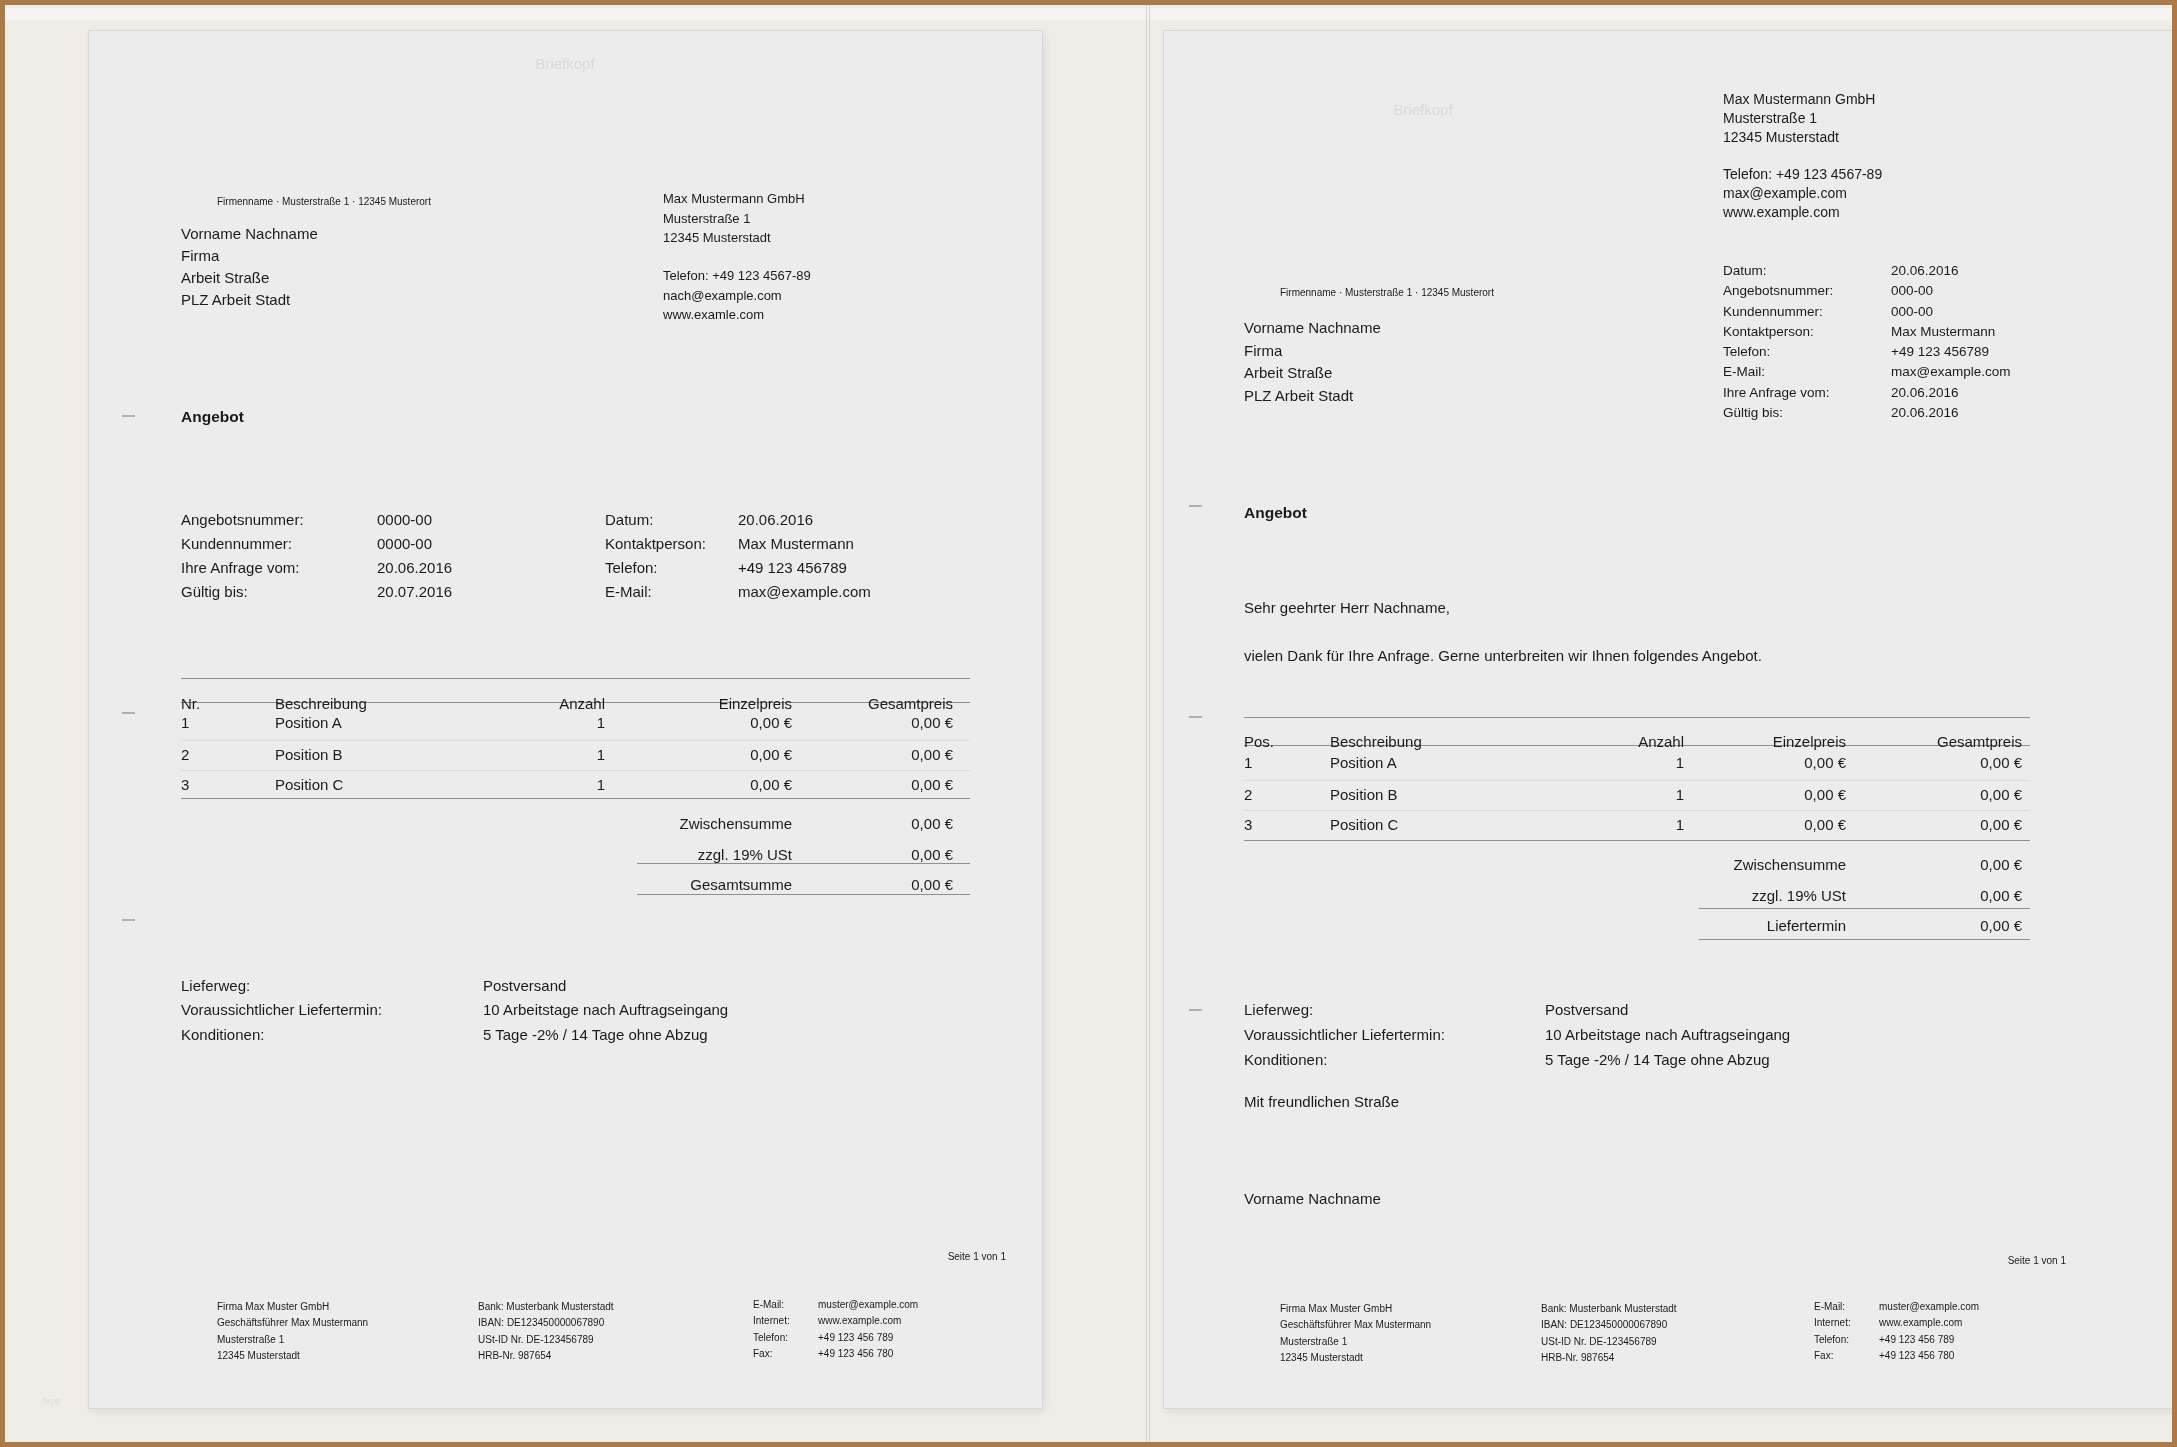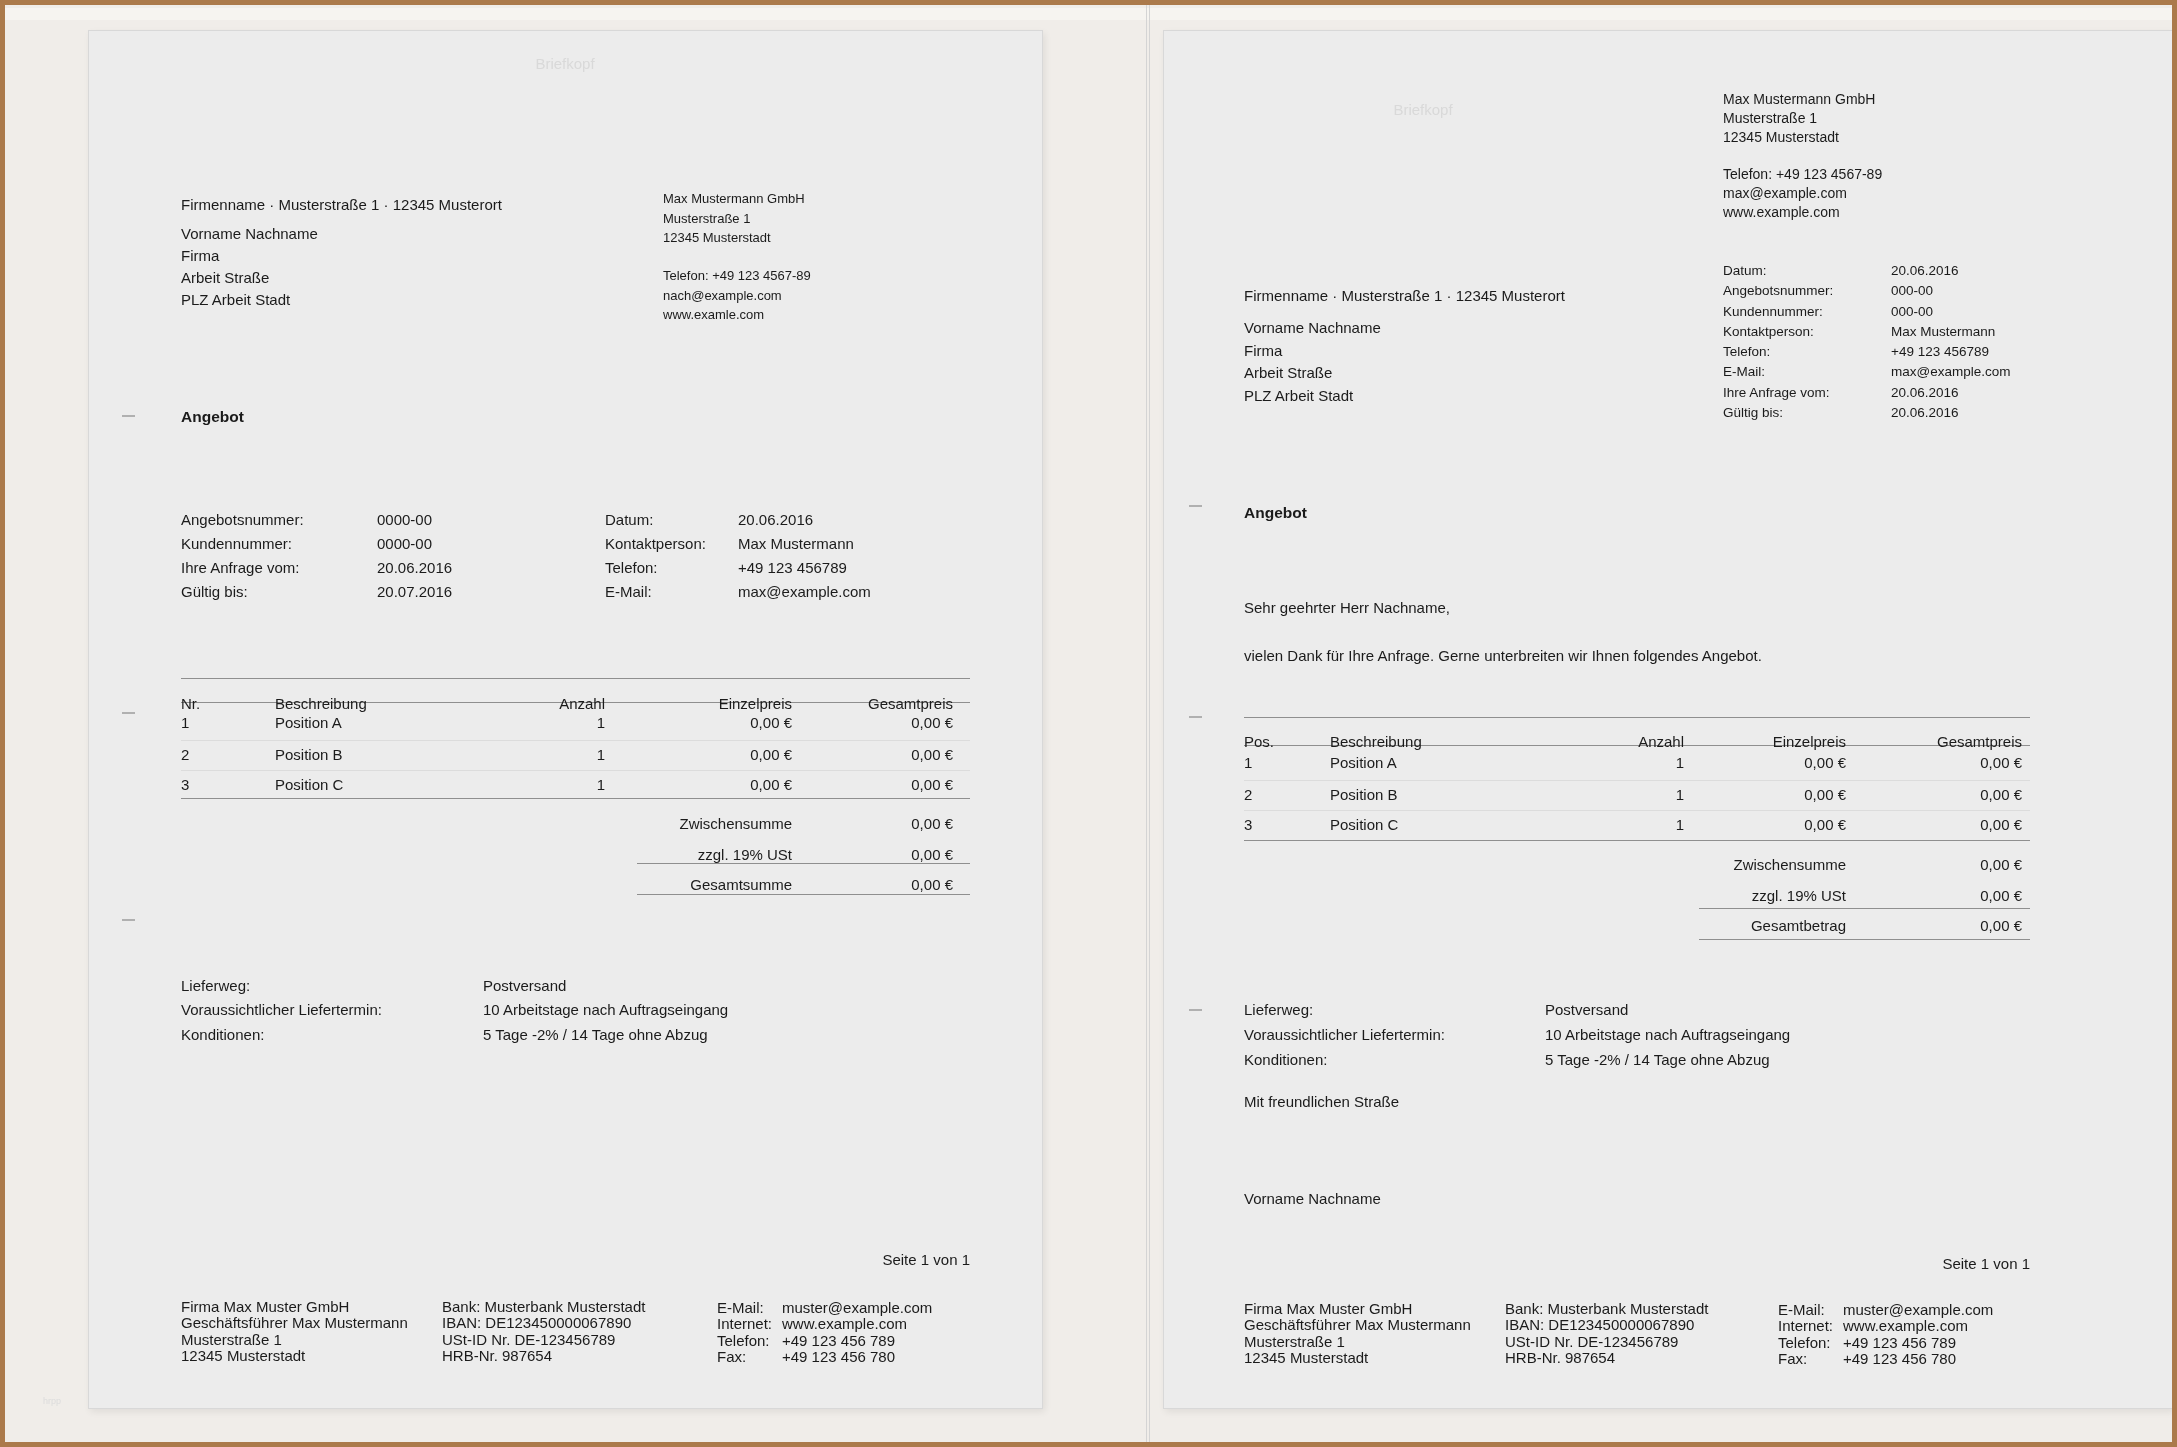--- a/index.html
+++ b/index.html
@@ -11,21 +11,21 @@
     color:#1b1b1b;
   }
   .topstrip{position:absolute;left:0;top:3px;width:100%;height:12px;background:#f6f4f0;}
   .sheet{position:absolute;background:#ececec;border:1px solid #d8d8d8;box-shadow:2px 3px 7px rgba(0,0,0,0.07);}
   .divider{position:absolute;top:0;bottom:0;width:4px;border-left:1px solid #d4d4d4;border-right:1px solid #d4d4d4;}
   .t{position:absolute;white-space:nowrap;line-height:1.25;}
   .s15{font-size:15px;}
   .s14{font-size:14px;}
   .s13{font-size:13px;}
   .s135{font-size:13.5px;}
-  .small{font-size:15px;}
+  .small{font-size:10px;margin-left:36px;}
   .b{font-weight:bold;}
   .wm{color:#d9d9d9;font-size:15px;text-align:center;width:140px;}
   .corner{color:#dcdcdc;font-size:9px;}
   .mrow{position:relative;}
   .ml{position:absolute;left:0;top:0;white-space:nowrap;}
   .mv{position:absolute;top:0;white-space:nowrap;}
   .off196{left:196px;} .off133{left:133px;} .off168{left:168px;}
   .off302{left:302px;} .off301{left:301px;} .off65{left:65px;}
   .h24{height:24px;} .h203{height:20.3px;} .h243{height:24.3px;} .h25{height:25px;} .h164{height:16.4px;}
   .hl{position:absolute;height:1px;background:#8f8f8f;}
@@ -353,21 +353,21 @@
 
   <div class="orow">
         <span class="c4">Zwischensumme</span>
         <span class="c5">0,00 €</span>
       </div>
       <div class="orow">
         <span class="c4">zzgl. 19% USt</span>
         <span class="c5">0,00 €</span>
       </div>
       <div class="orow">
-        <span class="c4">Gesamtbetrag</span>
+        <span class="c4">Liefertermin</span>
         <span class="c5">0,00 €</span>
       </div>
     </div>
 
   <div class="t s15" style="left:1239px;top:996px;width:700px;">
 
   <div class="mrow h25">
         <span class="ml">Lieferweg:</span>
         <span class="mv off301">Postversand</span>
       </div>

